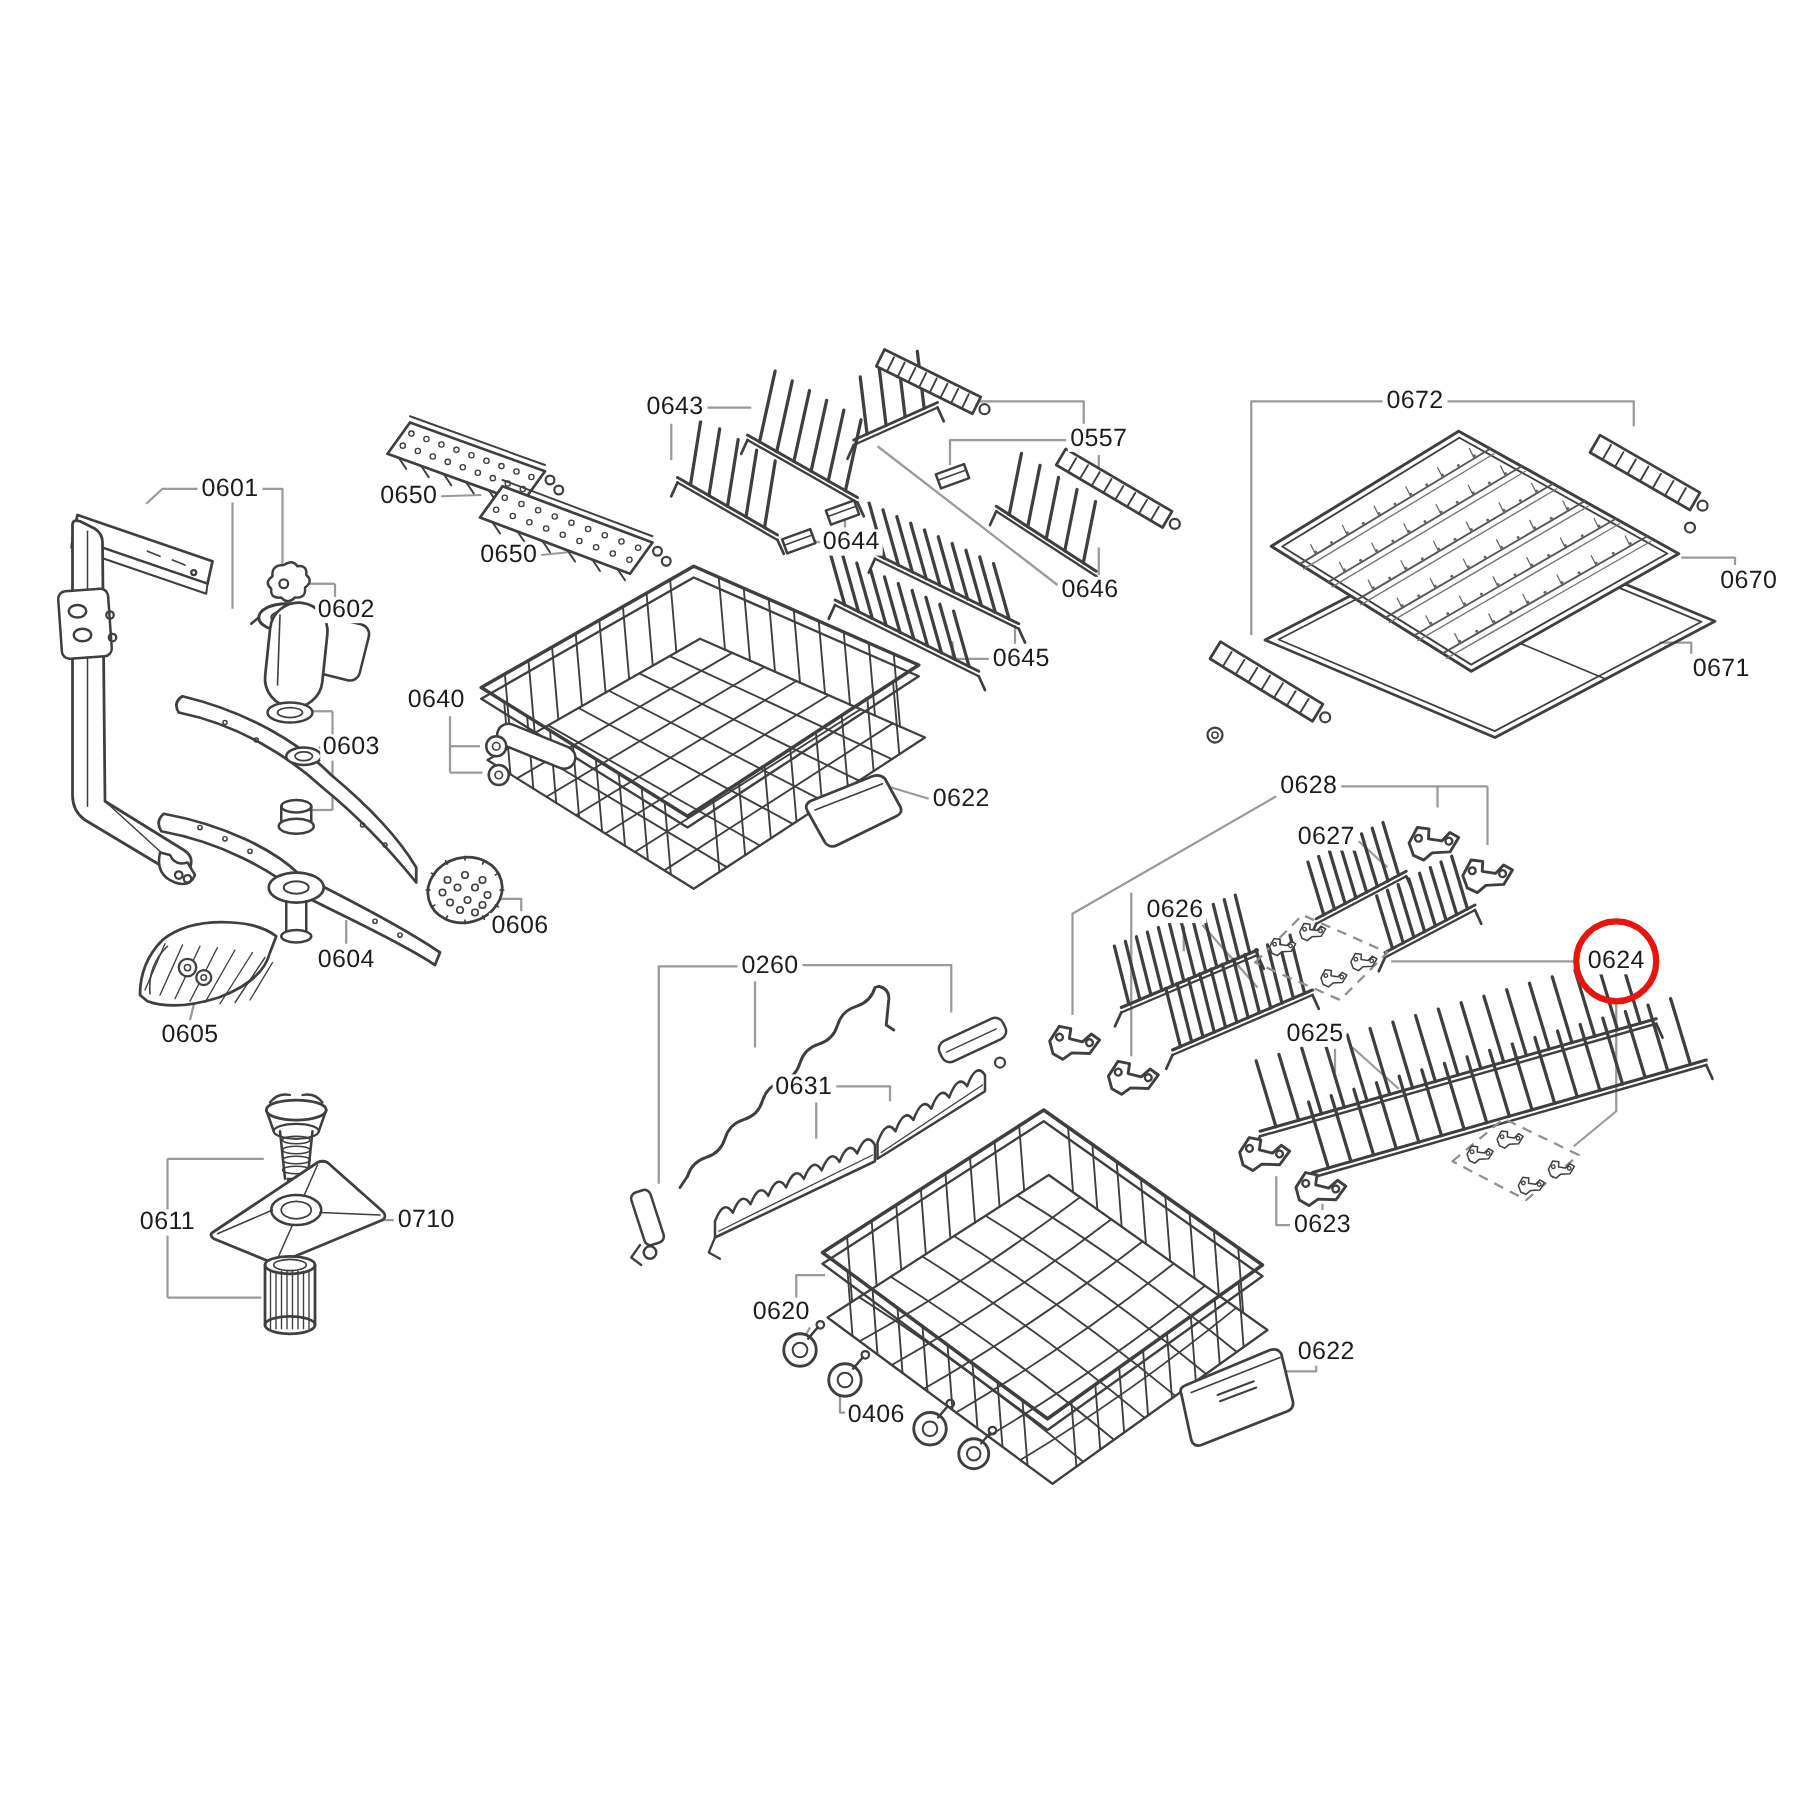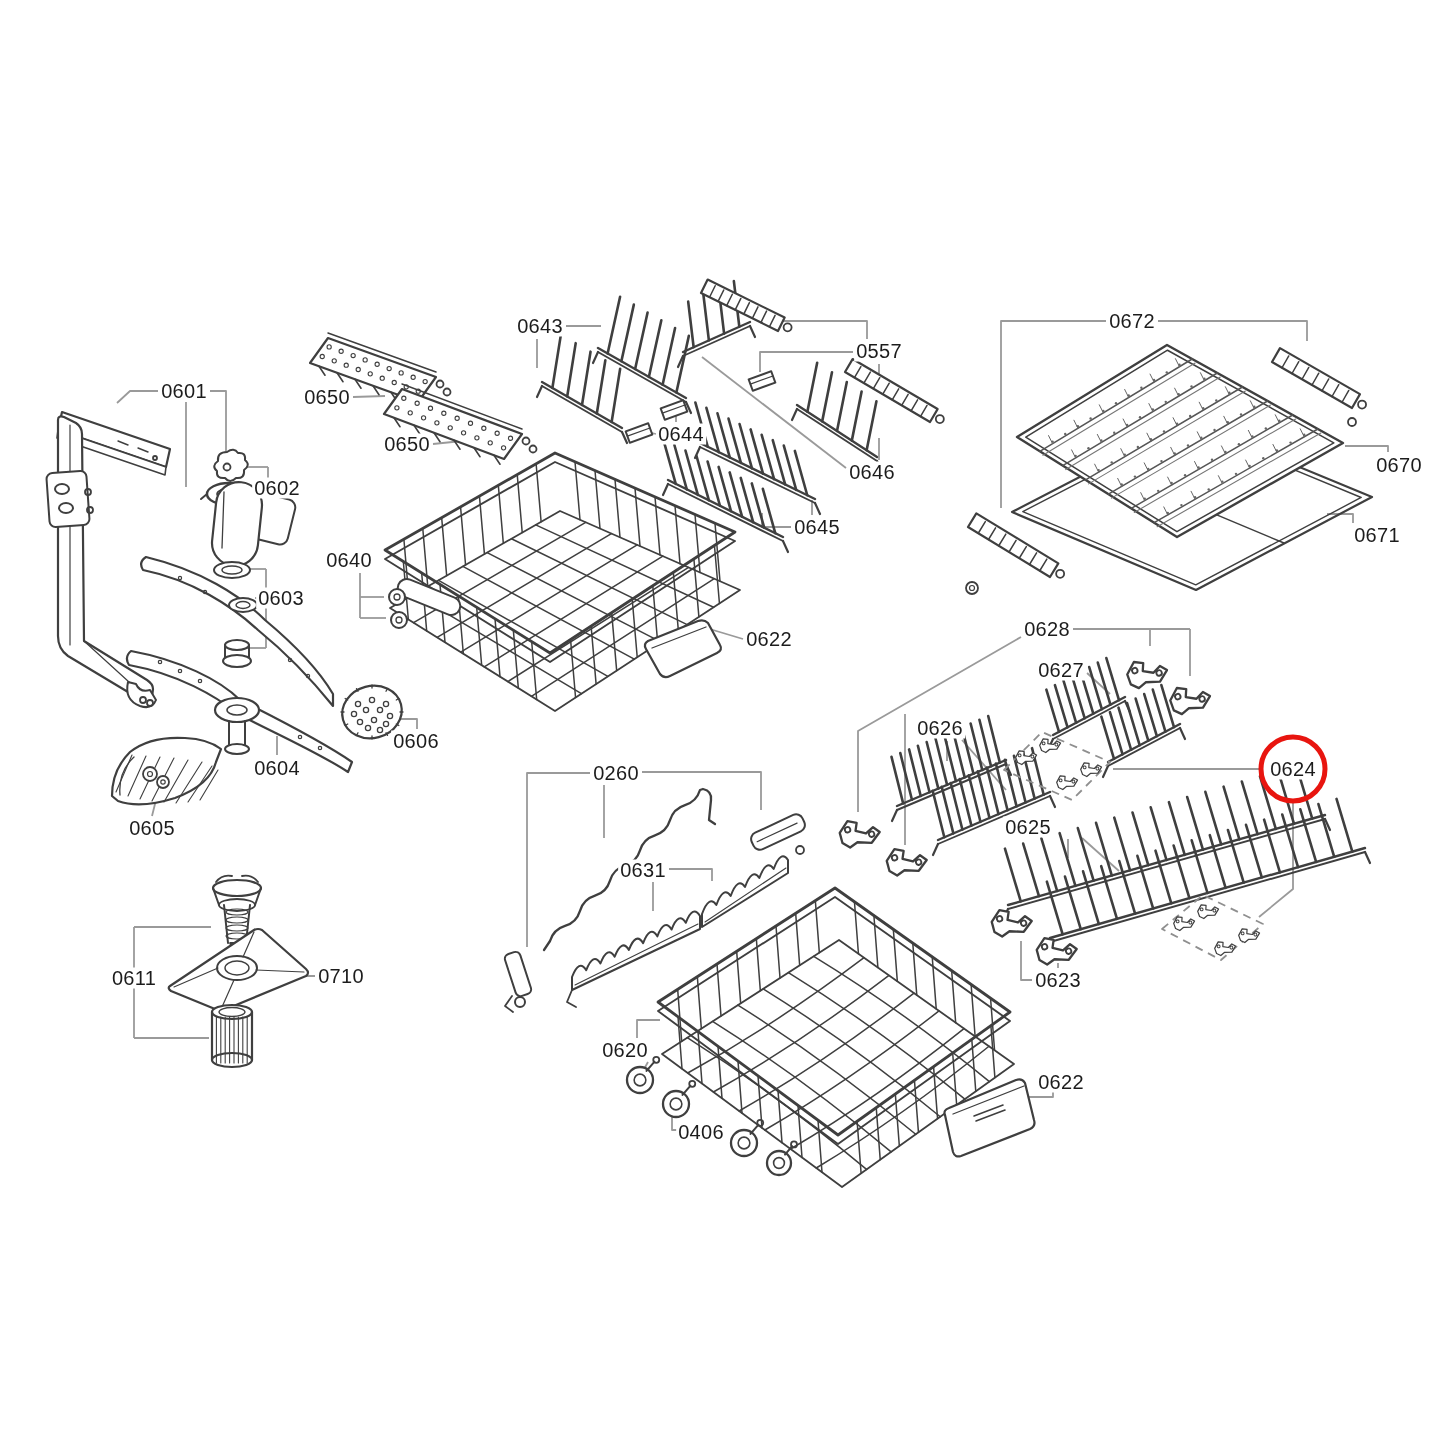--- a/index.html
+++ b/index.html
@@ -884,21 +884,21 @@
   <div class="lbl" style="left:681px;top:434px">0644</div>
   <div class="lbl" style="left:817px;top:527px">0645</div>
   <div class="lbl" style="left:872px;top:472px">0646</div>
   <div class="lbl" style="left:879px;top:351px">0557</div>
   <div class="lbl" style="left:1132px;top:321px">0672</div>
   <div class="lbl" style="left:1399px;top:465px">0670</div>
   <div class="lbl" style="left:1377px;top:535px">0671</div>
   <div class="lbl" style="left:1047px;top:629px">0628</div>
   <div class="lbl" style="left:1061px;top:670px">0627</div>
   <div class="lbl" style="left:940px;top:728px">0626</div>
-  <div class="lbl" style="left:1028px;top:827px">0625</div>
+  <div class="lbl" style="left:1052px;top:827px">0625</div>
   <div class="lbl" style="left:1293px;top:769px">0624</div>
   <div class="lbl" style="left:1058px;top:980px">0623</div>
   <div class="lbl" style="left:616px;top:773px">0260</div>
   <div class="lbl" style="left:643px;top:870px">0631</div>
   <div class="lbl" style="left:625px;top:1050px">0620</div>
   <div class="lbl" style="left:701px;top:1132px">0406</div>
   <div class="lbl" style="left:1061px;top:1082px">0622</div>
   <div class="lbl" style="left:341px;top:976px">0710</div>
   <div class="lbl" style="left:134px;top:978px">0611</div>
 </div>

